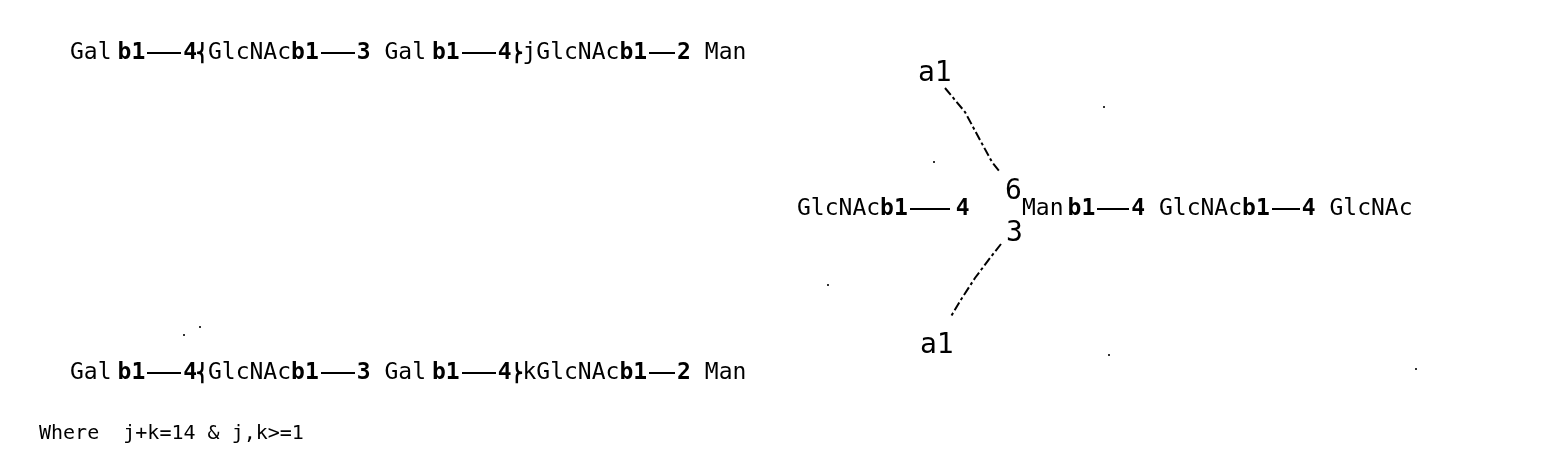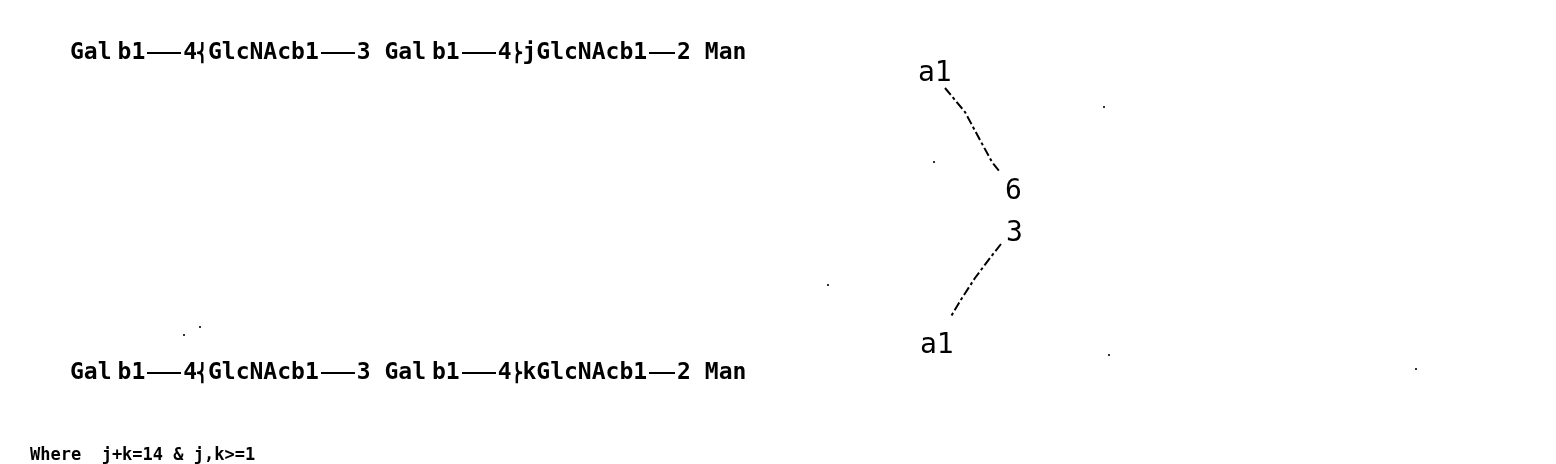--- a/index.html
+++ b/index.html
@@ -1,40 +1,48 @@
 <!DOCTYPE html>
 <html><head>
 <meta charset="utf-8">
 <style>
   html, body { margin: 0; padding: 0; background: #ffffff; }
   body { width: 1556px; height: 464px; position: relative; overflow: hidden;
          font-family: "DejaVu Sans Mono", "Liberation Mono", monospace; color: #000; }
   .canvas { position: absolute; left: 0; top: 0; width: 1556px; height: 464px; }
   .lbl { position: absolute; white-space: nowrap; font-size: 23px; line-height: 1; }
-  .b { font-weight: bold; margin-top: 24px; }
+  .b { font-weight: normal; }
   .n { font-weight: bold; }
   .sup { position: absolute; font-size: 28px; white-space: nowrap; line-height: 1; }
   .bond { display: inline-block; width: 34px; height: 2px; background: #000; vertical-align: middle; margin: 0 2px; }
   .dash-line { stroke: #000; stroke-width: 2; fill: none; stroke-dasharray: 9 3 3 3; }
   .speck { position: absolute; width: 2px; height: 2px; background: #333; }
 </style>
 </head>
 <body>
 
 <div class="canvas">
 
   <div class="lbl" style="left:70px; top:40px;">
     <span class="b">Gal</span><span class="n" style="margin-left:6px;">b1</span><span class="bond"></span><span class="n">4</span><span class="n" style="font-size:18px;">⎨</span><span class="b">GlcNAc</span><span class="n">b1</span><span class="bond"></span><span class="n">3</span>
     <span class="b">Gal</span><span class="n" style="margin-left:6px;">b1</span><span class="bond"></span><span class="n">4</span><span class="n" style="font-size:18px;">⎬</span><span class="b">j</span><span class="b">GlcNAc</span><span class="n">b1</span><span class="bond" style="width:26px;"></span><span class="n">2</span>
     <span class="b">Man</span>
   </div>
   <div class="sup" style="left:918px; top:58px;">a1</div>
 
+  <div class="lbl" style="left:797px; top:196px;">
+    <span class="b">GlcNAc</span><span class="n">b1</span><span class="bond" style="width:40px;"></span><span class="n" style="margin-left:4px;">4</span>
+  </div>
   <div class="sup" style="left:1005px; top:176px;">6</div>
   <div class="sup" style="left:1006px; top:218px;">3</div>
+  <div class="lbl" style="left:1022px; top:196px;">
+    <span class="b">Man</span><span class="n" style="margin-left:4px;">b1</span><span class="bond" style="width:32px;"></span><span class="n">4</span>
+    <span class="b">GlcNAc</span><span class="n">b1</span><span class="bond" style="width:28px;"></span><span class="n">4</span>
+    <span class="b">GlcNAc</span>
+  </div>
 
   <div class="lbl" style="left:70px; top:360px;">
     <span class="b">Gal</span><span class="n" style="margin-left:6px;">b1</span><span class="bond"></span><span class="n">4</span><span class="n" style="font-size:18px;">⎨</span><span class="b">GlcNAc</span><span class="n">b1</span><span class="bond"></span><span class="n">3</span>
     <span class="b">Gal</span><span class="n" style="margin-left:6px;">b1</span><span class="bond"></span><span class="n">4</span><span class="n" style="font-size:18px;">⎬</span><span class="b">k</span><span class="b">GlcNAc</span><span class="n">b1</span><span class="bond" style="width:26px;"></span><span class="n">2</span>
     <span class="b">Man</span>
   </div>
   <div class="sup" style="left:920px; top:330px;">a1</div>
 
   <svg width="1556" height="464" style="position:absolute; left:0; top:0;">
     <path class="dash-line" d="M945 88 L965 112 L980 140 L992 162 L1000 172"></path>
@@ -42,14 +50,14 @@
   </svg>
 
   <div class="speck" style="left:933px; top:161px;"></div>
   <div class="speck" style="left:1103px; top:106px;"></div>
   <div class="speck" style="left:1108px; top:354px;"></div>
   <div class="speck" style="left:1415px; top:368px;"></div>
   <div class="speck" style="left:183px; top:334px;"></div>
   <div class="speck" style="left:199px; top:326px;"></div>
   <div class="speck" style="left:827px; top:284px;"></div>
 
-  <div class="lbl b" style="left:30px; top:422px; font-size:17px; white-space:pre;">Where  j+k=14 &amp; j,k&gt;=1</div>
+  <div class="lbl b" style="left:39px; top:422px; font-size:20px; white-space:pre;">Where  j+k=14 &amp; j,k&gt;=1</div>
 </div>
 
 </body></html>

